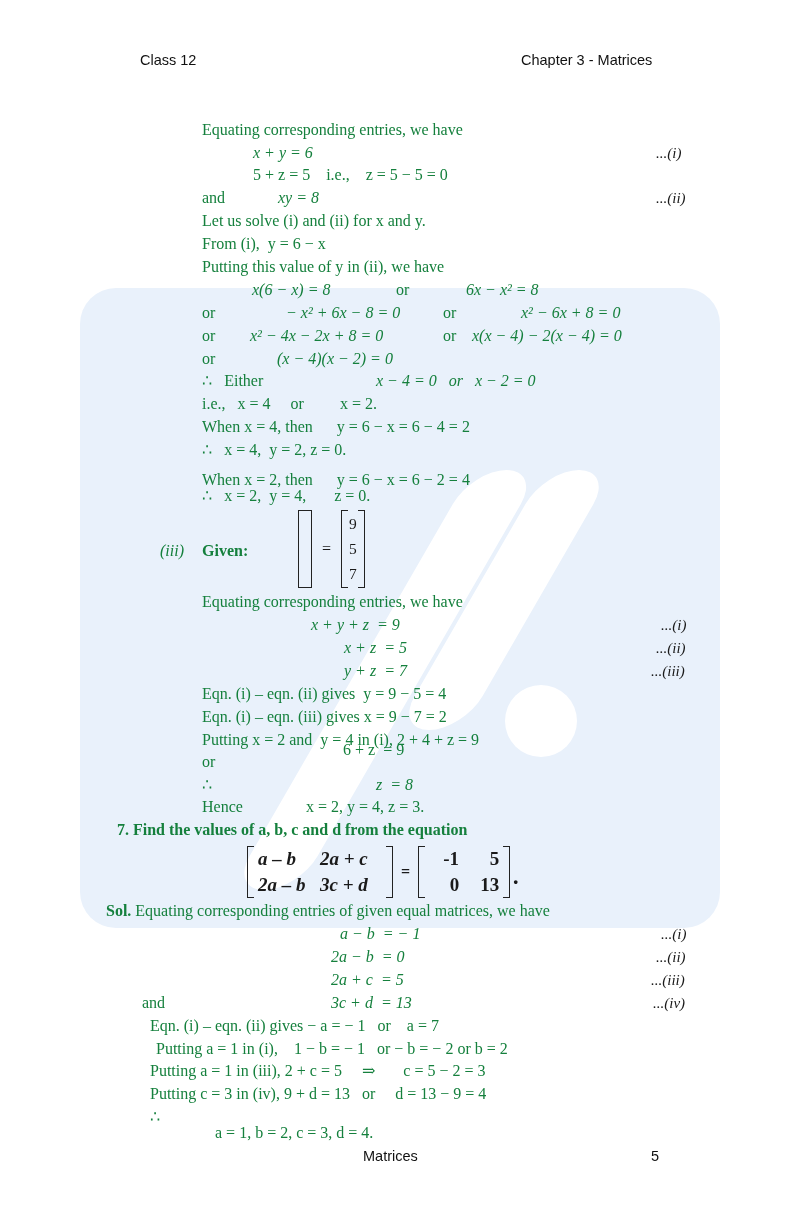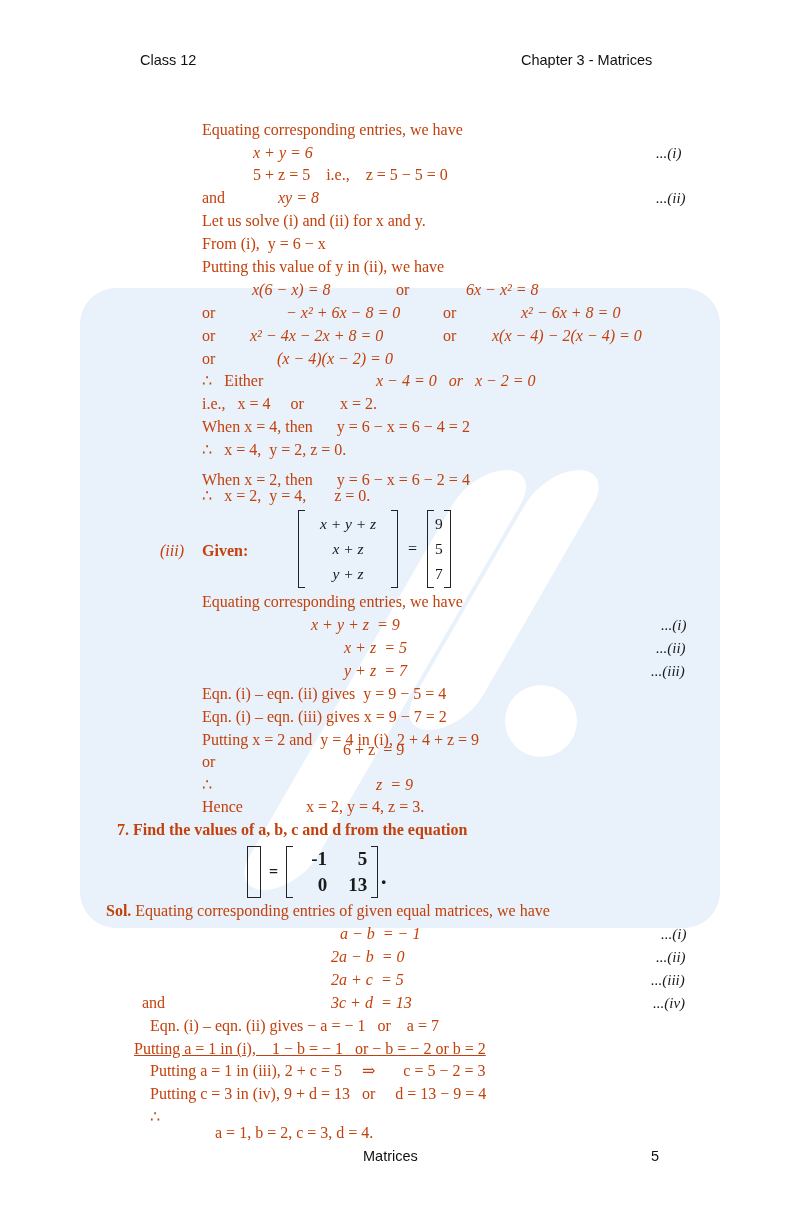--- a/index.html
+++ b/index.html
@@ -5,21 +5,21 @@
   html, body { margin: 0; padding: 0; background: #ffffff; }
   body { width: 800px; height: 1217px; position: relative; overflow: hidden;
          font-family: "DejaVu Serif", "Liberation Serif", serif; color: #1a1a1a; }
   .hdr { position: absolute; font-family: "Liberation Sans", "DejaVu Sans", sans-serif;
          font-size: 14.5px; color: #111; }
   .wm-box { position: absolute; left: 80px; top: 288px; width: 640px; height: 640px;
             background: #e9f1fb; border-radius: 36px; }
   .wm-stroke { position: absolute; background: #ffffff; border-radius: 34px; }
   .wm-dot { position: absolute; background: #ffffff; border-radius: 50%; }
   .ln { position: absolute; font-size: 16px; line-height: 20px; white-space: pre;
-        font-family: "Liberation Serif", "DejaVu Serif", serif; color: #c2410c; }
+        font-family: "Liberation Serif", "DejaVu Serif", serif; color: #15803d; }
   .ln i, .m { font-style: italic; }
   .tag { position: absolute; font-size: 15px; line-height: 20px; white-space: pre;
          font-family: "Liberation Serif", serif; color: #1a1a1a; }
   .b { font-weight: bold; }
   .matrix { position: absolute; display: flex; align-items: center; }
   .bracket { border: 1.4px solid #222; width: 6px; }
   .bl { border-right: none; }
   .br { border-left: none; }
   .mcol { display: flex; flex-direction: column; justify-content: space-around;
           font-family: "Liberation Serif", serif; font-style: italic; font-size: 15.5px;
@@ -55,42 +55,37 @@
 <div class="ln m" style="left:466px;top:280px;">6x − x² = 8</div>
 
 <div class="ln" style="left:202px;top:303px;">or</div>
 <div class="ln m" style="left:286px;top:303px;">− x² + 6x − 8 = 0</div>
 <div class="ln" style="left:443px;top:303px;">or</div>
 <div class="ln m" style="left:521px;top:303px;">x² − 6x + 8 = 0</div>
 
 <div class="ln" style="left:202px;top:326px;">or</div>
 <div class="ln m" style="left:250px;top:326px;">x² − 4x − 2x + 8 = 0</div>
 <div class="ln" style="left:443px;top:326px;">or</div>
-<div class="ln m" style="left:492px;top:326px;">x(x − 4) − 2(x − 4) = 0</div>
+<div class="ln m" style="left:472px;top:326px;">x(x − 4) − 2(x − 4) = 0</div>
 
 <div class="ln" style="left:202px;top:349px;">or</div>
 <div class="ln m" style="left:277px;top:349px;">(x − 4)(x − 2) = 0</div>
 
 <div class="ln" style="left:202px;top:371px;">∴   Either</div>
 <div class="ln m" style="left:344px;top:371px;margin-left:32px;">x − 4 = 0   or   x − 2 = 0</div>
 <div class="ln" style="left:202px;top:394px;">i.e.,   x = 4     or         x = 2.</div>
 <div class="ln" style="left:202px;top:417px;">When x = 4, then      y = 6 − x = 6 − 4 = 2</div>
 <div class="ln" style="left:202px;top:440px;">∴   x = 4,  y = 2, z = 0.</div>
 <div class="ln" style="left:202px;top:470px;">When x = 2, then      y = 6 − x = 6 − 2 = 4</div>
 <div class="ln" style="left:202px;top:486px;">∴   x = 2,  y = 4,       z = 0.</div>
 
 <div class="ln m" style="left:160px;top:541px;">(iii)</div>
 <div class="ln b" style="left:202px;top:541px;">Given:</div>
 <div class="matrix" style="left:298px;top:510px;height:78px;">
   <div class="bracket bl" style="height:76px;"></div>
-  <div class="mcol" style="height:76px;width:78px;">
-    <span>x + y + z</span>
-    <span>x + z</span>
-    <span>y + z</span>
-  </div>
   <div class="bracket br" style="height:76px;"></div>
   <span class="eqsign">=</span>
   <div class="bracket bl" style="height:76px;"></div>
   <div class="mcol" style="height:76px;font-style:normal;padding:0 1px;">
     <span>9</span>
     <span>5</span>
     <span>7</span>
   </div>
   <div class="bracket br" style="height:76px;"></div>
 </div>
@@ -102,27 +97,33 @@
 <div class="tag m" style="left:656px;top:638px;">...(ii)</div>
 <div class="ln m" style="left:344px;top:661px;">y + z  = 7</div>
 <div class="tag m" style="left:651px;top:661px;">...(iii)</div>
 
 <div class="ln" style="left:202px;top:684px;">Eqn. (i) – eqn. (ii) gives  y = 9 − 5 = 4</div>
 <div class="ln" style="left:202px;top:707px;">Eqn. (i) – eqn. (iii) gives x = 9 − 7 = 2</div>
 <div class="ln" style="left:202px;top:730px;">Putting x = 2 and  y = 4 in (i), 2 + 4 + z = 9</div>
 <div class="ln" style="left:202px;top:752px;">or</div>
 <div class="ln" style="left:343px;top:740px;">6 + z  = 9</div>
 <div class="ln" style="left:202px;top:775px;">∴</div>
-<div class="ln m" style="left:376px;top:775px;">z  = 9</div>
+<div class="ln m" style="left:376px;top:775px;">z  = 8</div>
 <div class="ln" style="left:202px;top:797px;">Hence</div>
 <div class="ln" style="left:306px;top:797px;">x = 2, y = 4, z = 3.</div>
 
 <div class="ln b" style="left:117px;top:820px;">7. Find the values of a, b, c and d from the equation</div>
 <div class="matrix" style="left:247px;top:846px;height:52px;">
   <div class="bracket bl" style="height:50px;"></div>
+  <div class="mgrid" style="grid-template-columns:62px 62px;row-gap:4px;font-style:italic;">
+    <span>a – b</span>
+    <span>2a + c</span>
+    <span>2a – b</span>
+    <span>3c + d</span>
+  </div>
   <div class="bracket br" style="height:50px;"></div>
   <span class="eqsign b" style="padding:0 8px;">=</span>
   <div class="bracket bl" style="height:50px;"></div>
   <div class="mgrid" style="grid-template-columns:30px 40px;row-gap:4px;text-align:right;">
     <span>-1</span>
     <span>5</span>
     <span>0</span>
     <span>13</span>
   </div>
   <div class="bracket br" style="height:50px;"></div>
@@ -135,20 +136,20 @@
 <div class="tag m" style="left:661px;top:924px;">...(i)</div>
 <div class="ln m" style="left:331px;top:947px;">2a − b  = 0</div>
 <div class="tag m" style="left:656px;top:947px;">...(ii)</div>
 <div class="ln m" style="left:331px;top:970px;">2a + c  = 5</div>
 <div class="tag m" style="left:651px;top:970px;">...(iii)</div>
 <div class="ln" style="left:142px;top:993px;">and</div>
 <div class="ln m" style="left:331px;top:993px;">3c + d  = 13</div>
 <div class="tag m" style="left:653px;top:993px;">...(iv)</div>
 
 <div class="ln" style="left:150px;top:1016px;">Eqn. (i) – eqn. (ii) gives − a = − 1   or    a = 7</div>
-<div class="ln" style="left:134px;top:1039px;text-decoration:underline;">Putting a = 1 in (i),    1 − b = − 1   or − b = − 2 or b = 2</div>
+<div class="ln" style="left:156px;top:1039px;">Putting a = 1 in (i),    1 − b = − 1   or − b = − 2 or b = 2</div>
 <div class="ln" style="left:150px;top:1061px;">Putting a = 1 in (iii), 2 + c = 5     ⇒       c = 5 − 2 = 3</div>
 <div class="ln" style="left:150px;top:1084px;">Putting c = 3 in (iv), 9 + d = 13   or     d = 13 − 9 = 4</div>
 <div class="ln" style="left:150px;top:1107px;">∴</div>
 <div class="ln" style="left:215px;top:1107px;margin-top:16px;">a = 1, b = 2, c = 3, d = 4.</div>
 
 <div class="hdr" style="left:363px;top:1148px;">Matrices</div>
 <div class="hdr" style="left:651px;top:1148px;">5</div>
 
 </body></html>

